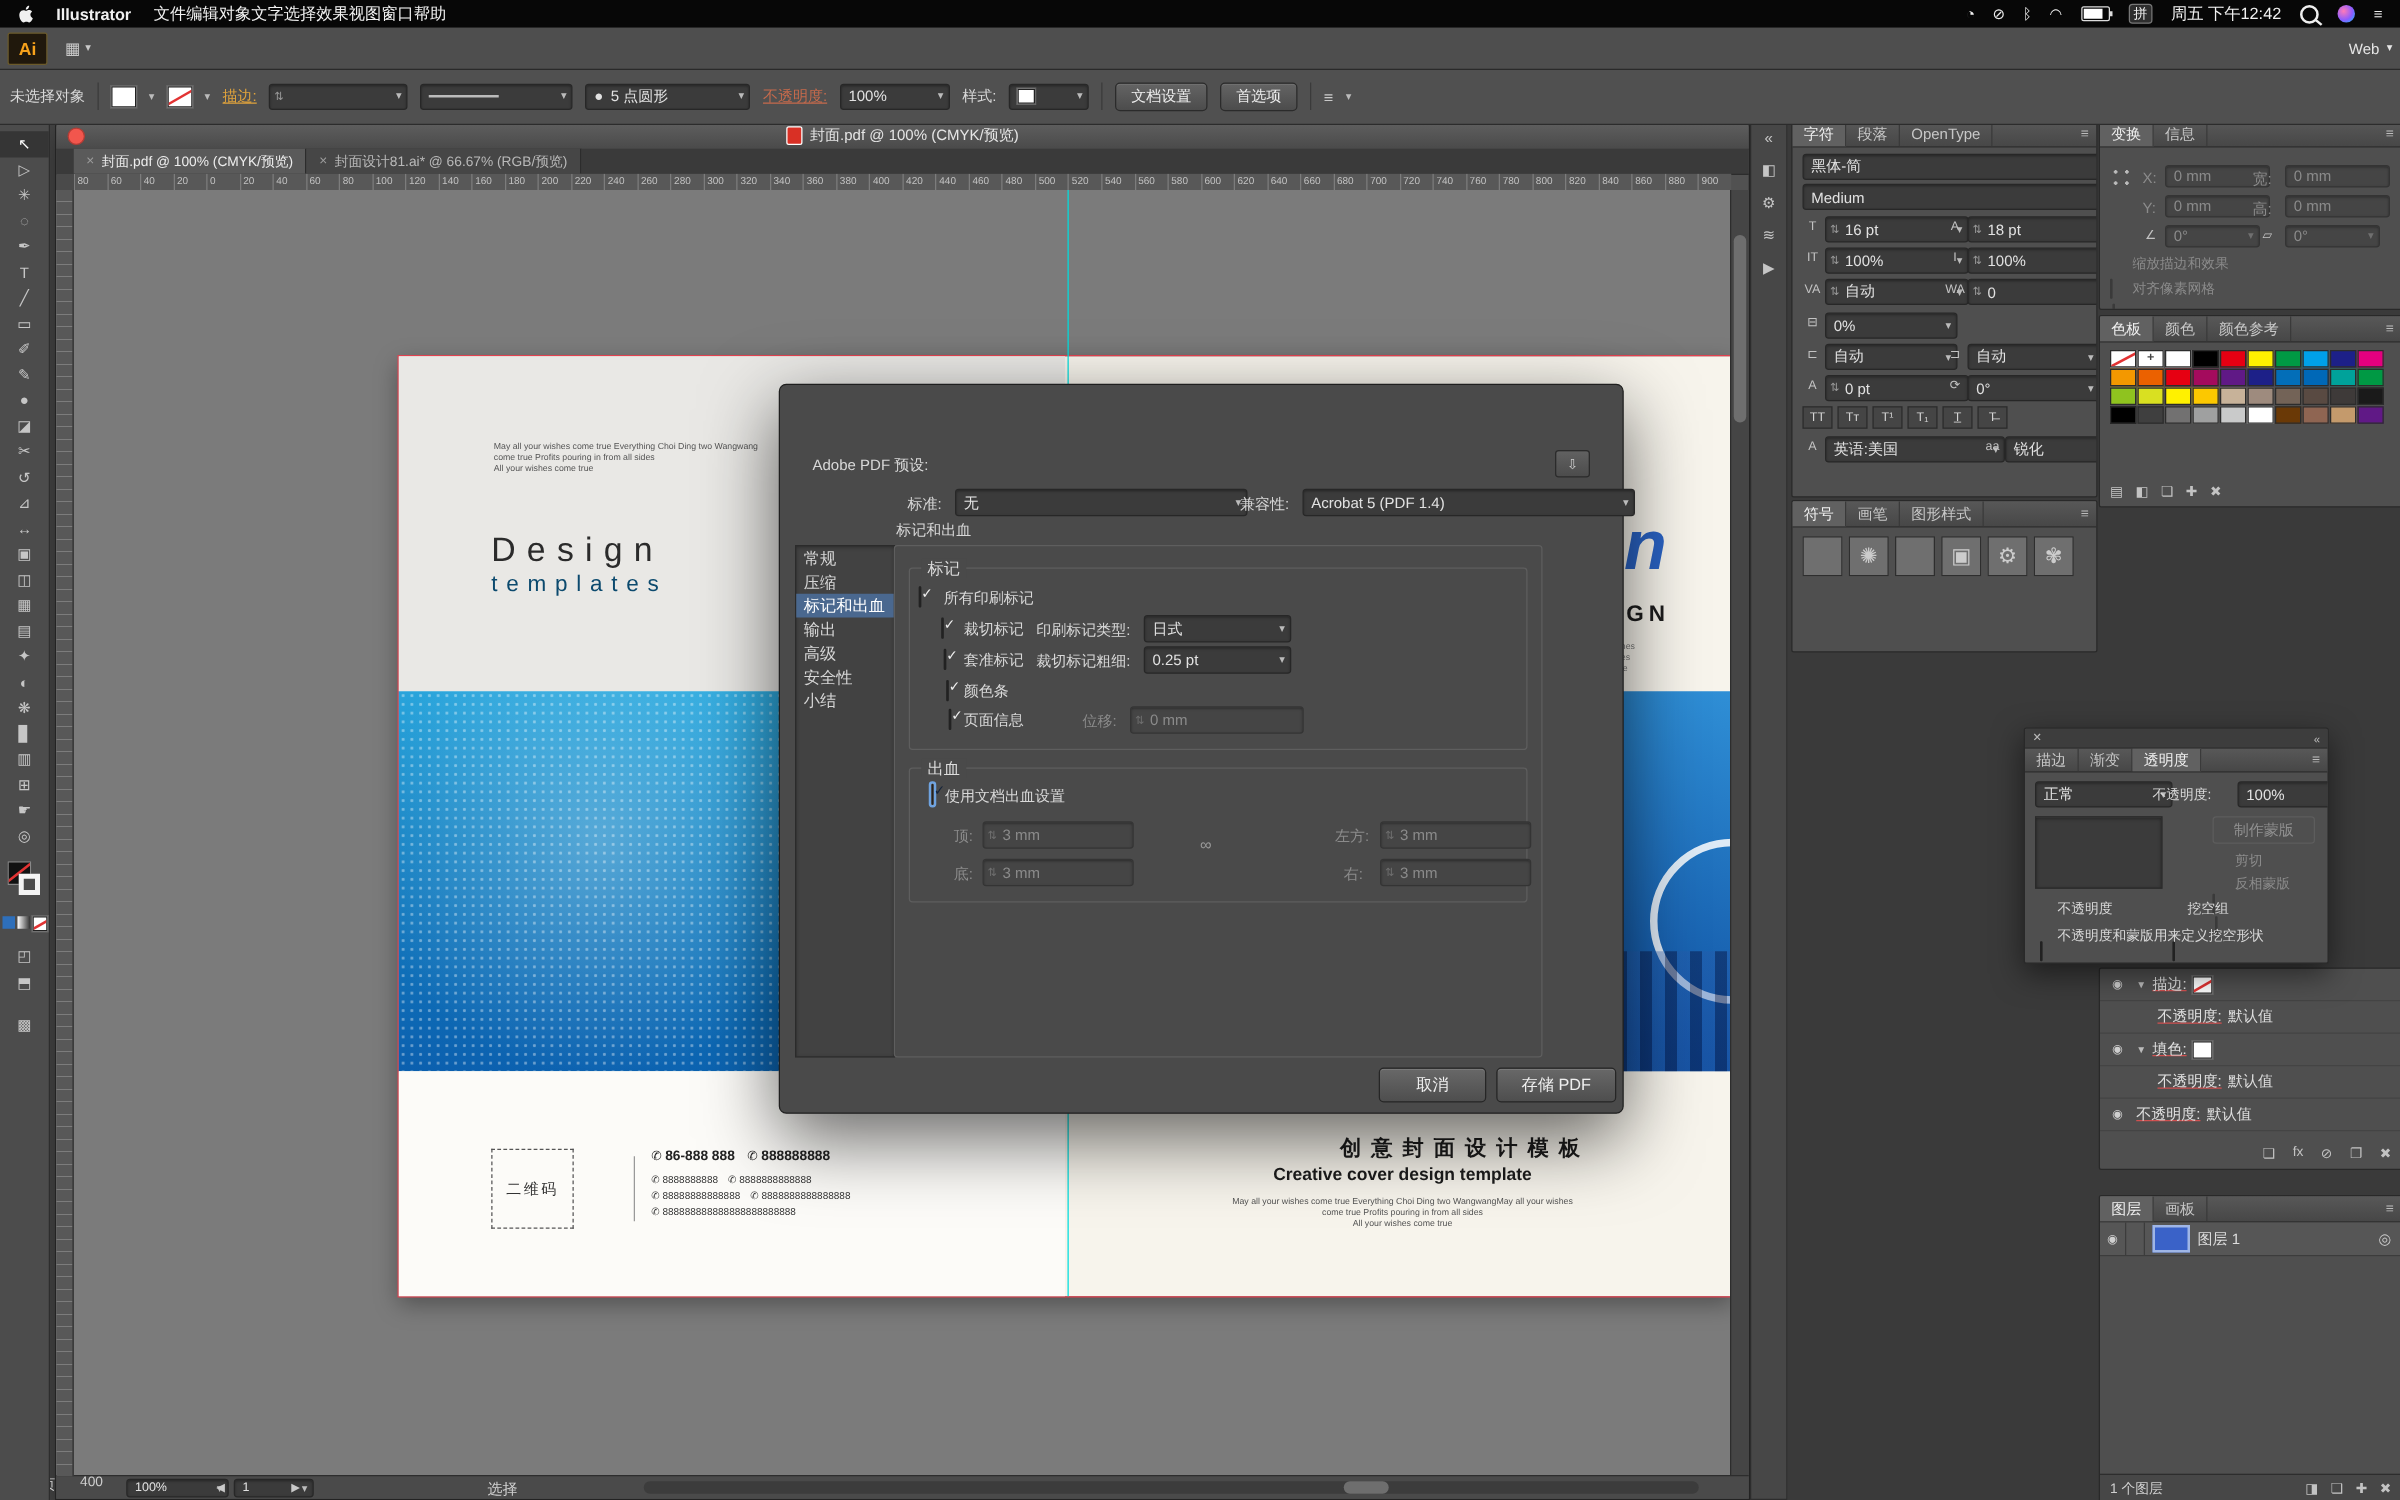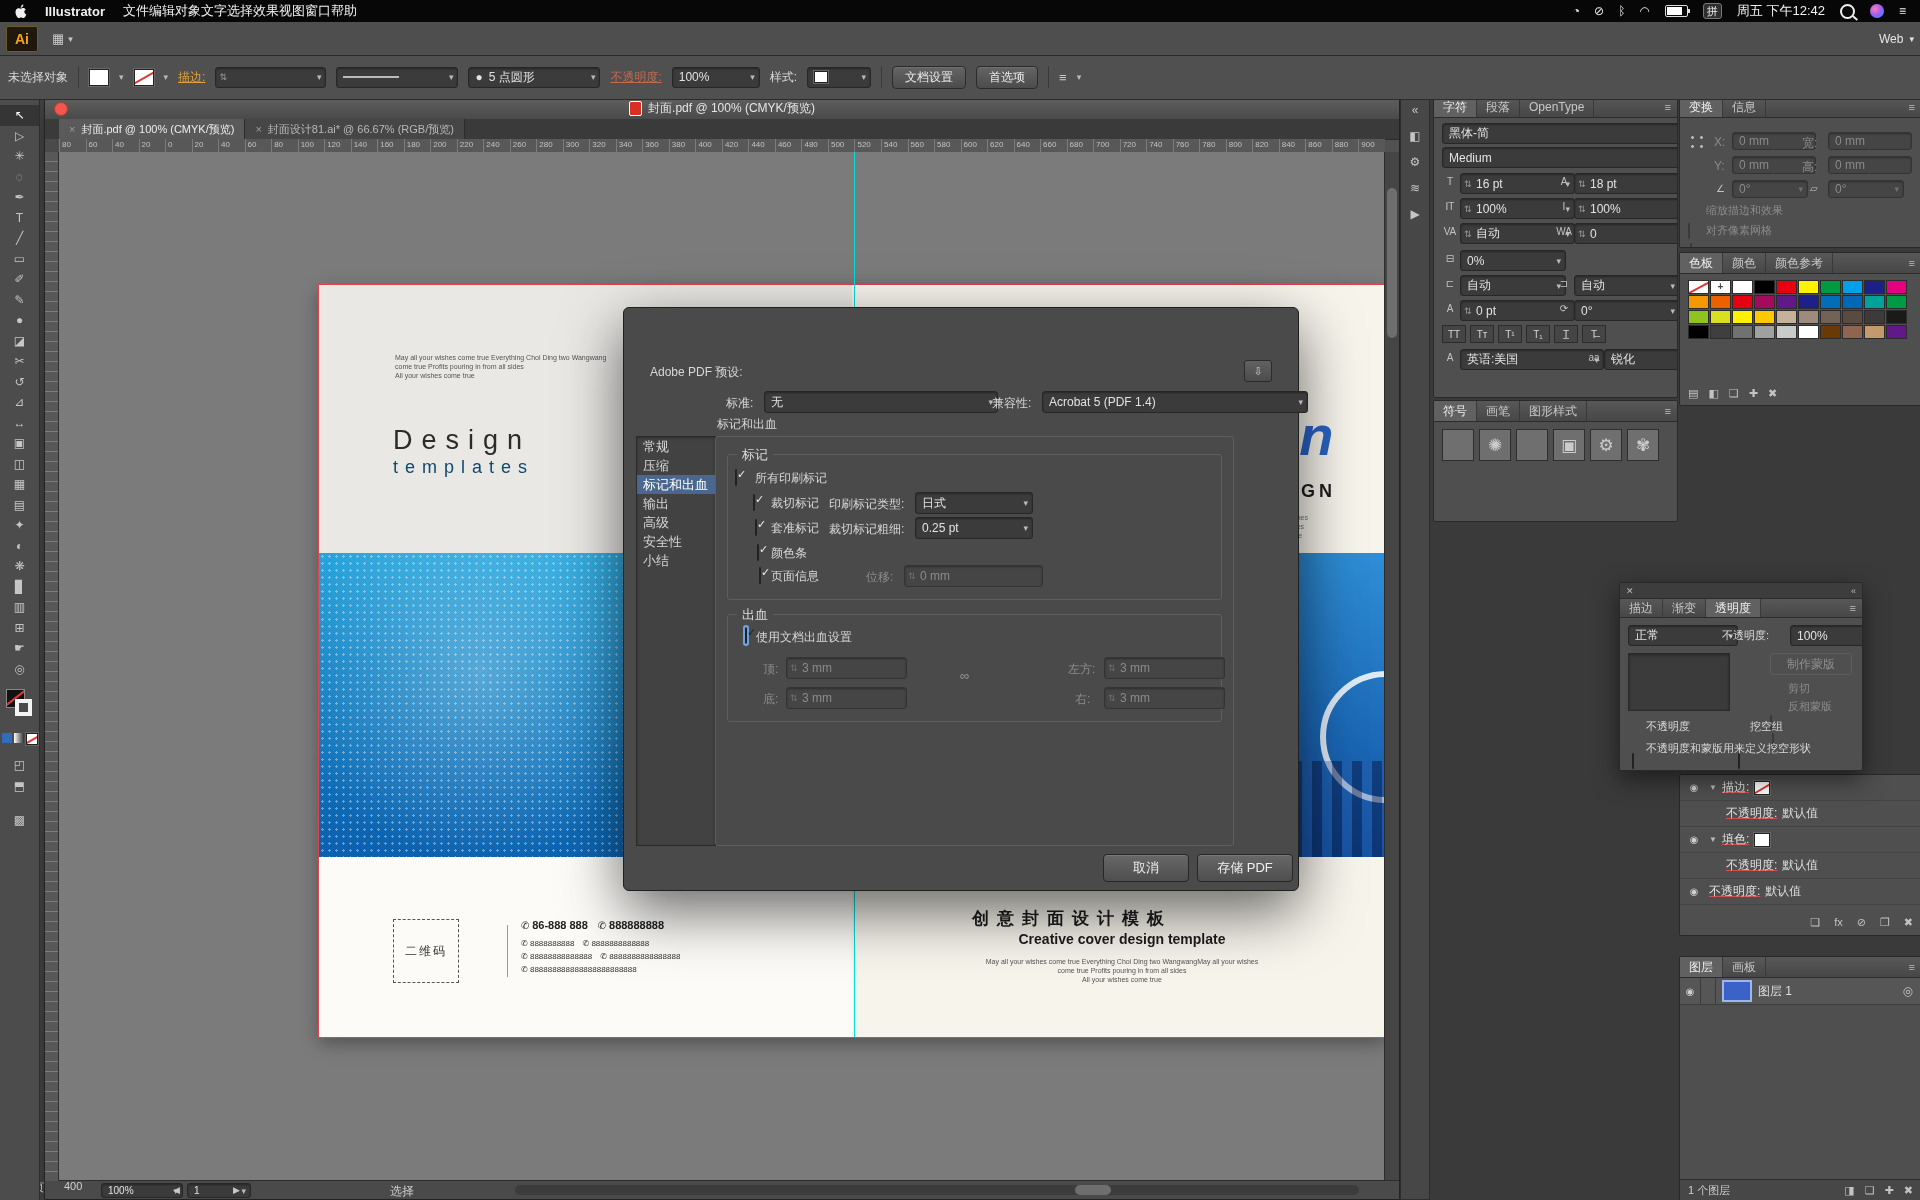--- a/index.html
+++ b/index.html
@@ -442,21 +442,21 @@
           </div>
         <div class="abs" style="left:202px;top:652px;width:200px;display:flex;flex-wrap:wrap;line-height:13px">
 
         <span class="psm">8888888888</span>
             <span class="psm">8888888888888</span>
             <span class="psm">88888888888888</span>
             <span class="psm">8888888888888888</span>
             <span class="psm">888888888888888888888888</span>
           </div>
 
-        <div class="abs" style="left:653px;top:622px;width:300px;text-align:left;font-size:17px;font-weight:bold;letter-spacing:8px;color:#1c1c1c">创意封面设计模板</div>
+        <div class="abs" style="left:653px;top:622px;width:300px;text-align:right;font-size:17px;font-weight:bold;letter-spacing:8px;color:#1c1c1c">创意封面设计模板</div>
         <div class="abs" style="left:653px;top:646px;width:300px;text-align:center;font-size:14px;font-weight:bold;color:#1c1c1c">Creative cover design template</div>
         <div class="abs" style="left:613px;top:672px;width:380px;text-align:center">
 
         <div class="tiny">May all your wishes come true  Everything Choi Ding two WangwangMay all your wishes</div>
             <div class="tiny">come true Profits pouring in from all sides</div>
             <div class="tiny">All your wishes come true</div>
           </div>
       </div>
 
       <div id="guide"></div>

